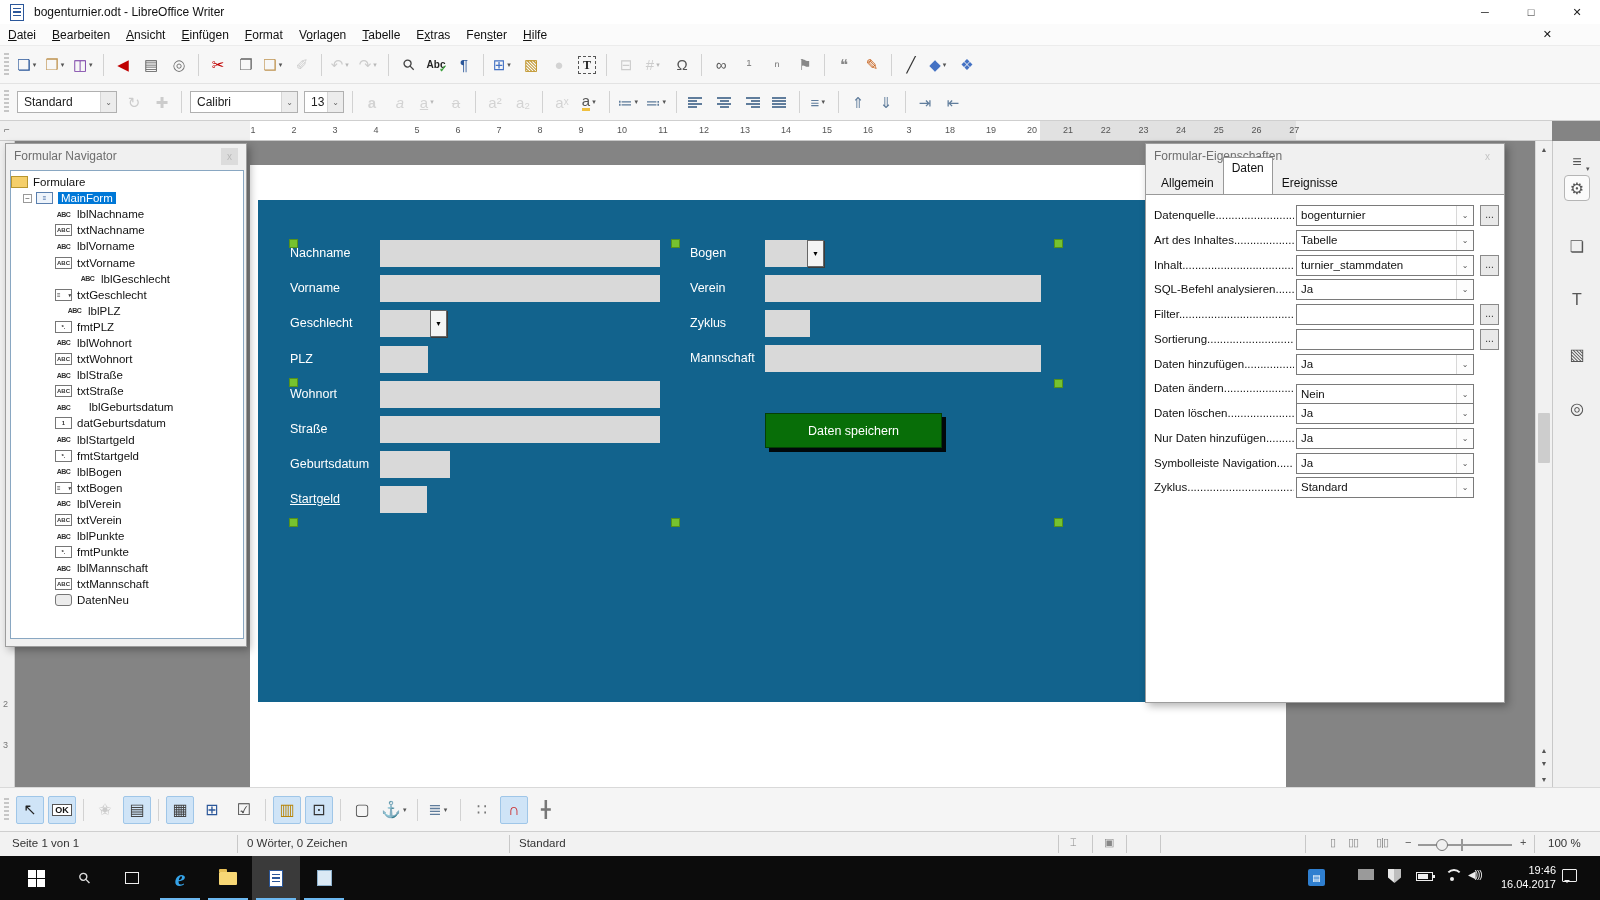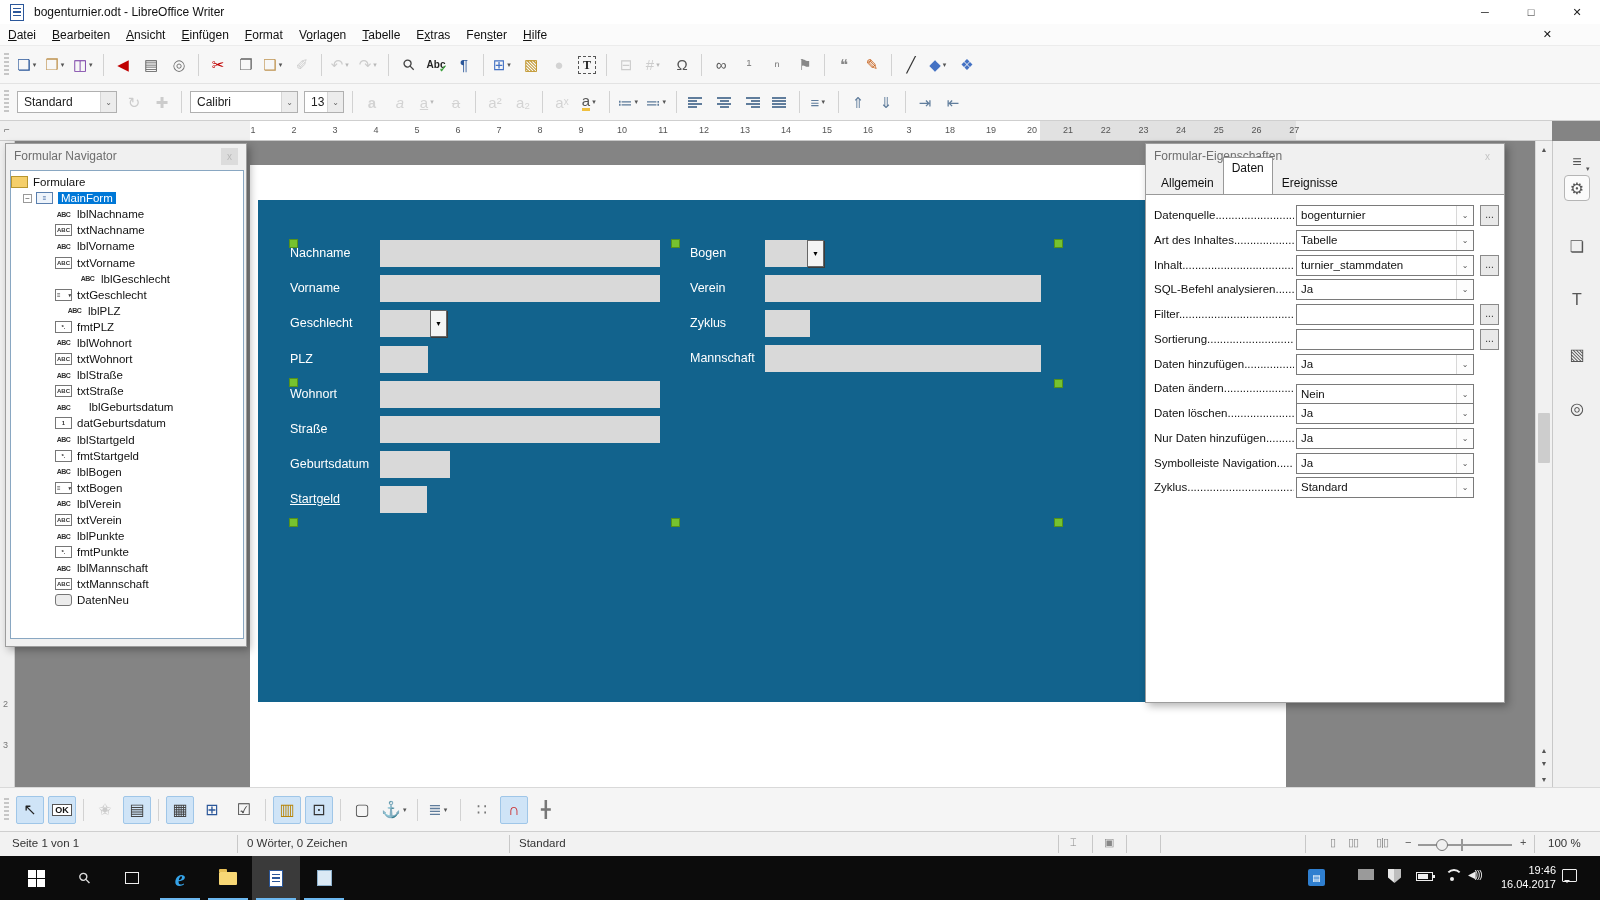--- a/index.html
+++ b/index.html
@@ -484,20 +484,21 @@
         <div class="ffield" style="left: 122px; top: 286px; width: 47px; background: rgb(217, 217, 217);"></div>
         <span class="flabel" style="left: 432px; top: 46px;">Bogen</span>
         <div class="ffield" style="left: 507px; top: 40px; width: 42px; background: rgb(217, 217, 217);"></div>
         <span class="combo-btn" style="left: 549px; top: 40px;">▼</span>
         <span class="flabel" style="left: 432px; top: 81px;">Verein</span>
         <div class="ffield" style="left: 507px; top: 75px; width: 276px; background: rgb(217, 217, 217);"></div>
         <span class="flabel" style="left: 432px; top: 116px;">Zyklus</span>
         <div class="ffield" style="left: 507px; top: 110px; width: 45px; background: rgb(217, 217, 217);"></div>
         <span class="flabel" style="left: 432px; top: 151px;">Mannschaft</span>
         <div class="ffield" style="left: 507px; top: 145px; width: 276px; background: rgb(217, 217, 217);"></div>
+        <div class="gbtn" style="left: 507px; top: 213px; width: 177px; height: 35px; background: rgb(8, 110, 8);">Daten speichern</div>
         <span class="handle" style="left: 31px; top: 39px; background: rgb(118, 194, 47);"></span>
         <span class="handle" style="left: 413px; top: 39px; background: rgb(118, 194, 47);"></span>
         <span class="handle" style="left: 796px; top: 39px; background: rgb(118, 194, 47);"></span>
         <span class="handle" style="left: 31px; top: 178px; background: rgb(118, 194, 47);"></span>
         <span class="handle" style="left: 796px; top: 179px; background: rgb(118, 194, 47);"></span>
         <span class="handle" style="left: 31px; top: 318px; background: rgb(118, 194, 47);"></span>
         <span class="handle" style="left: 413px; top: 318px; background: rgb(118, 194, 47);"></span>
         <span class="handle" style="left: 796px; top: 318px; background: rgb(118, 194, 47);"></span>
       </div>
   </div>

